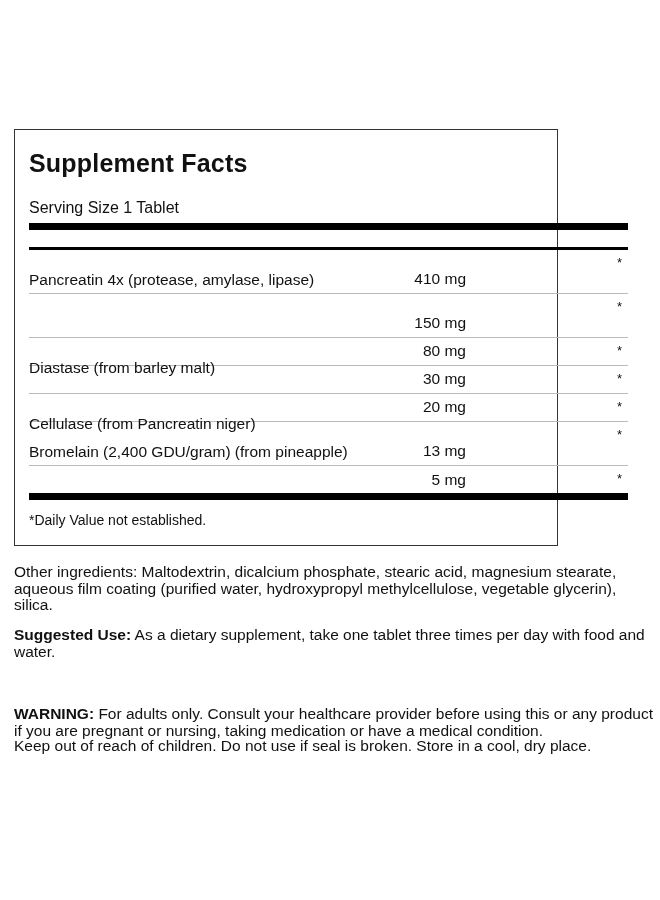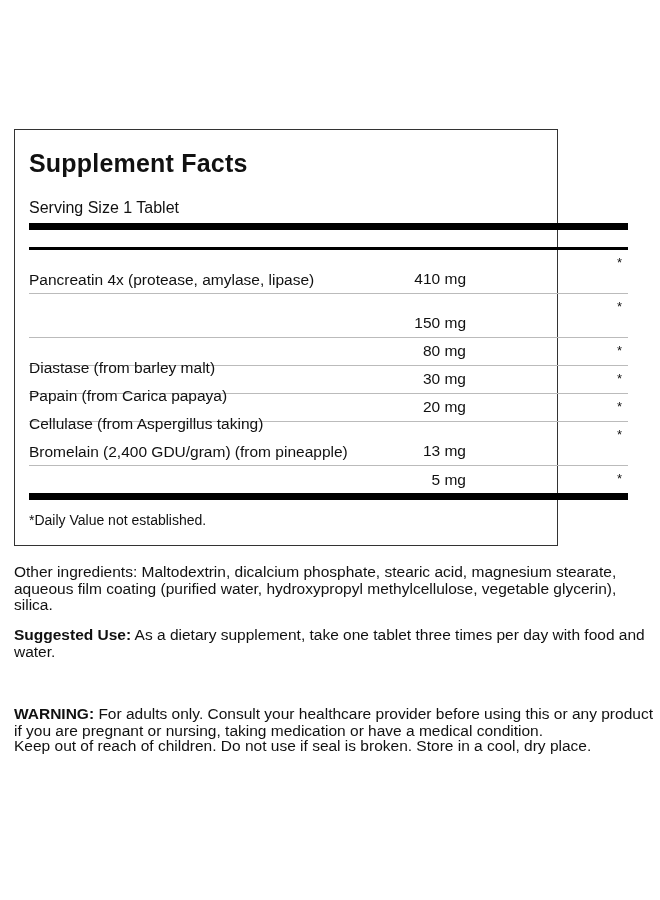--- a/index.html
+++ b/index.html
@@ -40,26 +40,25 @@
     <div class="row" style="height:44px;">
       <span class="amtv">150 mg</span>
       <span class="star">*</span>
     </div>
     <div class="row" style="height:28px;">
       <span class="name">Diastase (from barley malt)</span>
       <span class="amtv">80 mg</span>
       <span class="star">*</span>
     </div>
     <div class="row" style="height:28px;">
-      <span class="name">Papain (from Carica papaya)</span>
       <span class="amtv">30 mg</span>
       <span class="star">*</span>
     </div>
     <div class="row" style="height:28px;">
-      <span class="name">Cellulase (from Aspergillus taking)</span>
+      <span class="name">Cellulase (from Pancreatin niger)</span>
       <span class="amtv">20 mg</span>
       <span class="star">*</span>
     </div>
     <div class="row" style="height:44px;">
       <span class="name">Bromelain (2,400 GDU/gram) (from pineapple)</span>
       <span class="amtv">13 mg</span>
       <span class="star">*</span>
     </div>
     <div class="row" style="height:28px;">
       <span class="amtv">5 mg</span>

